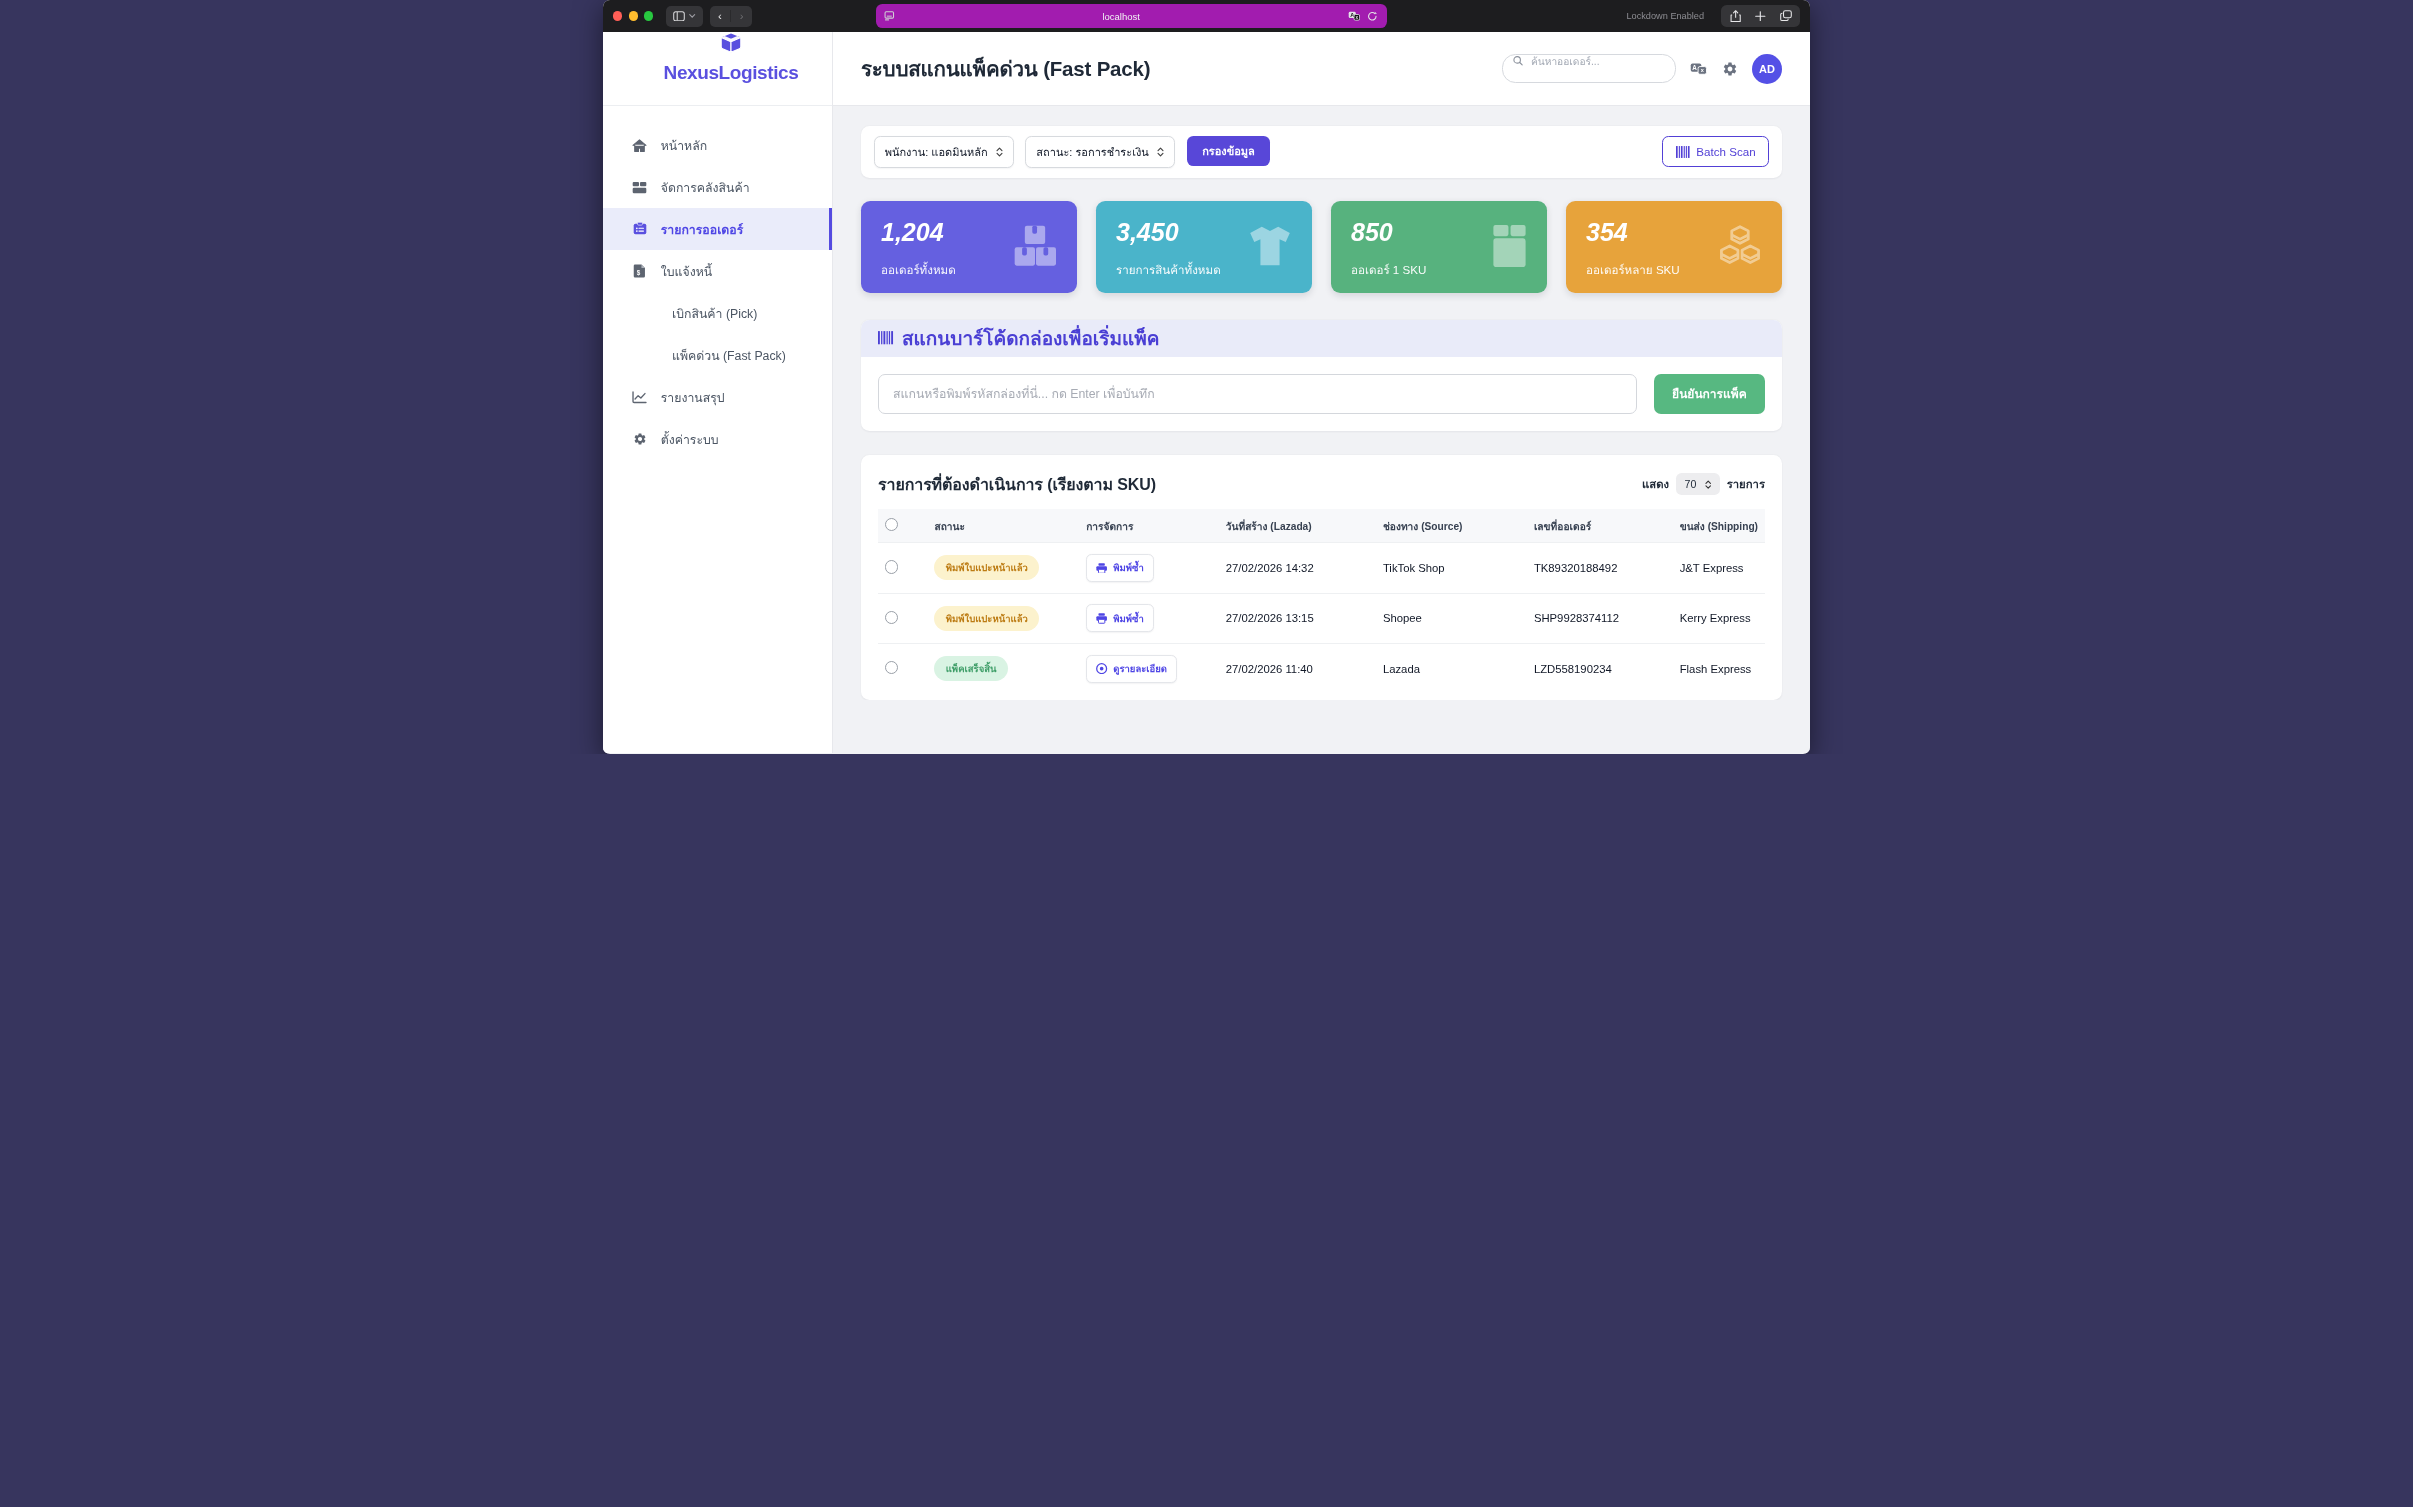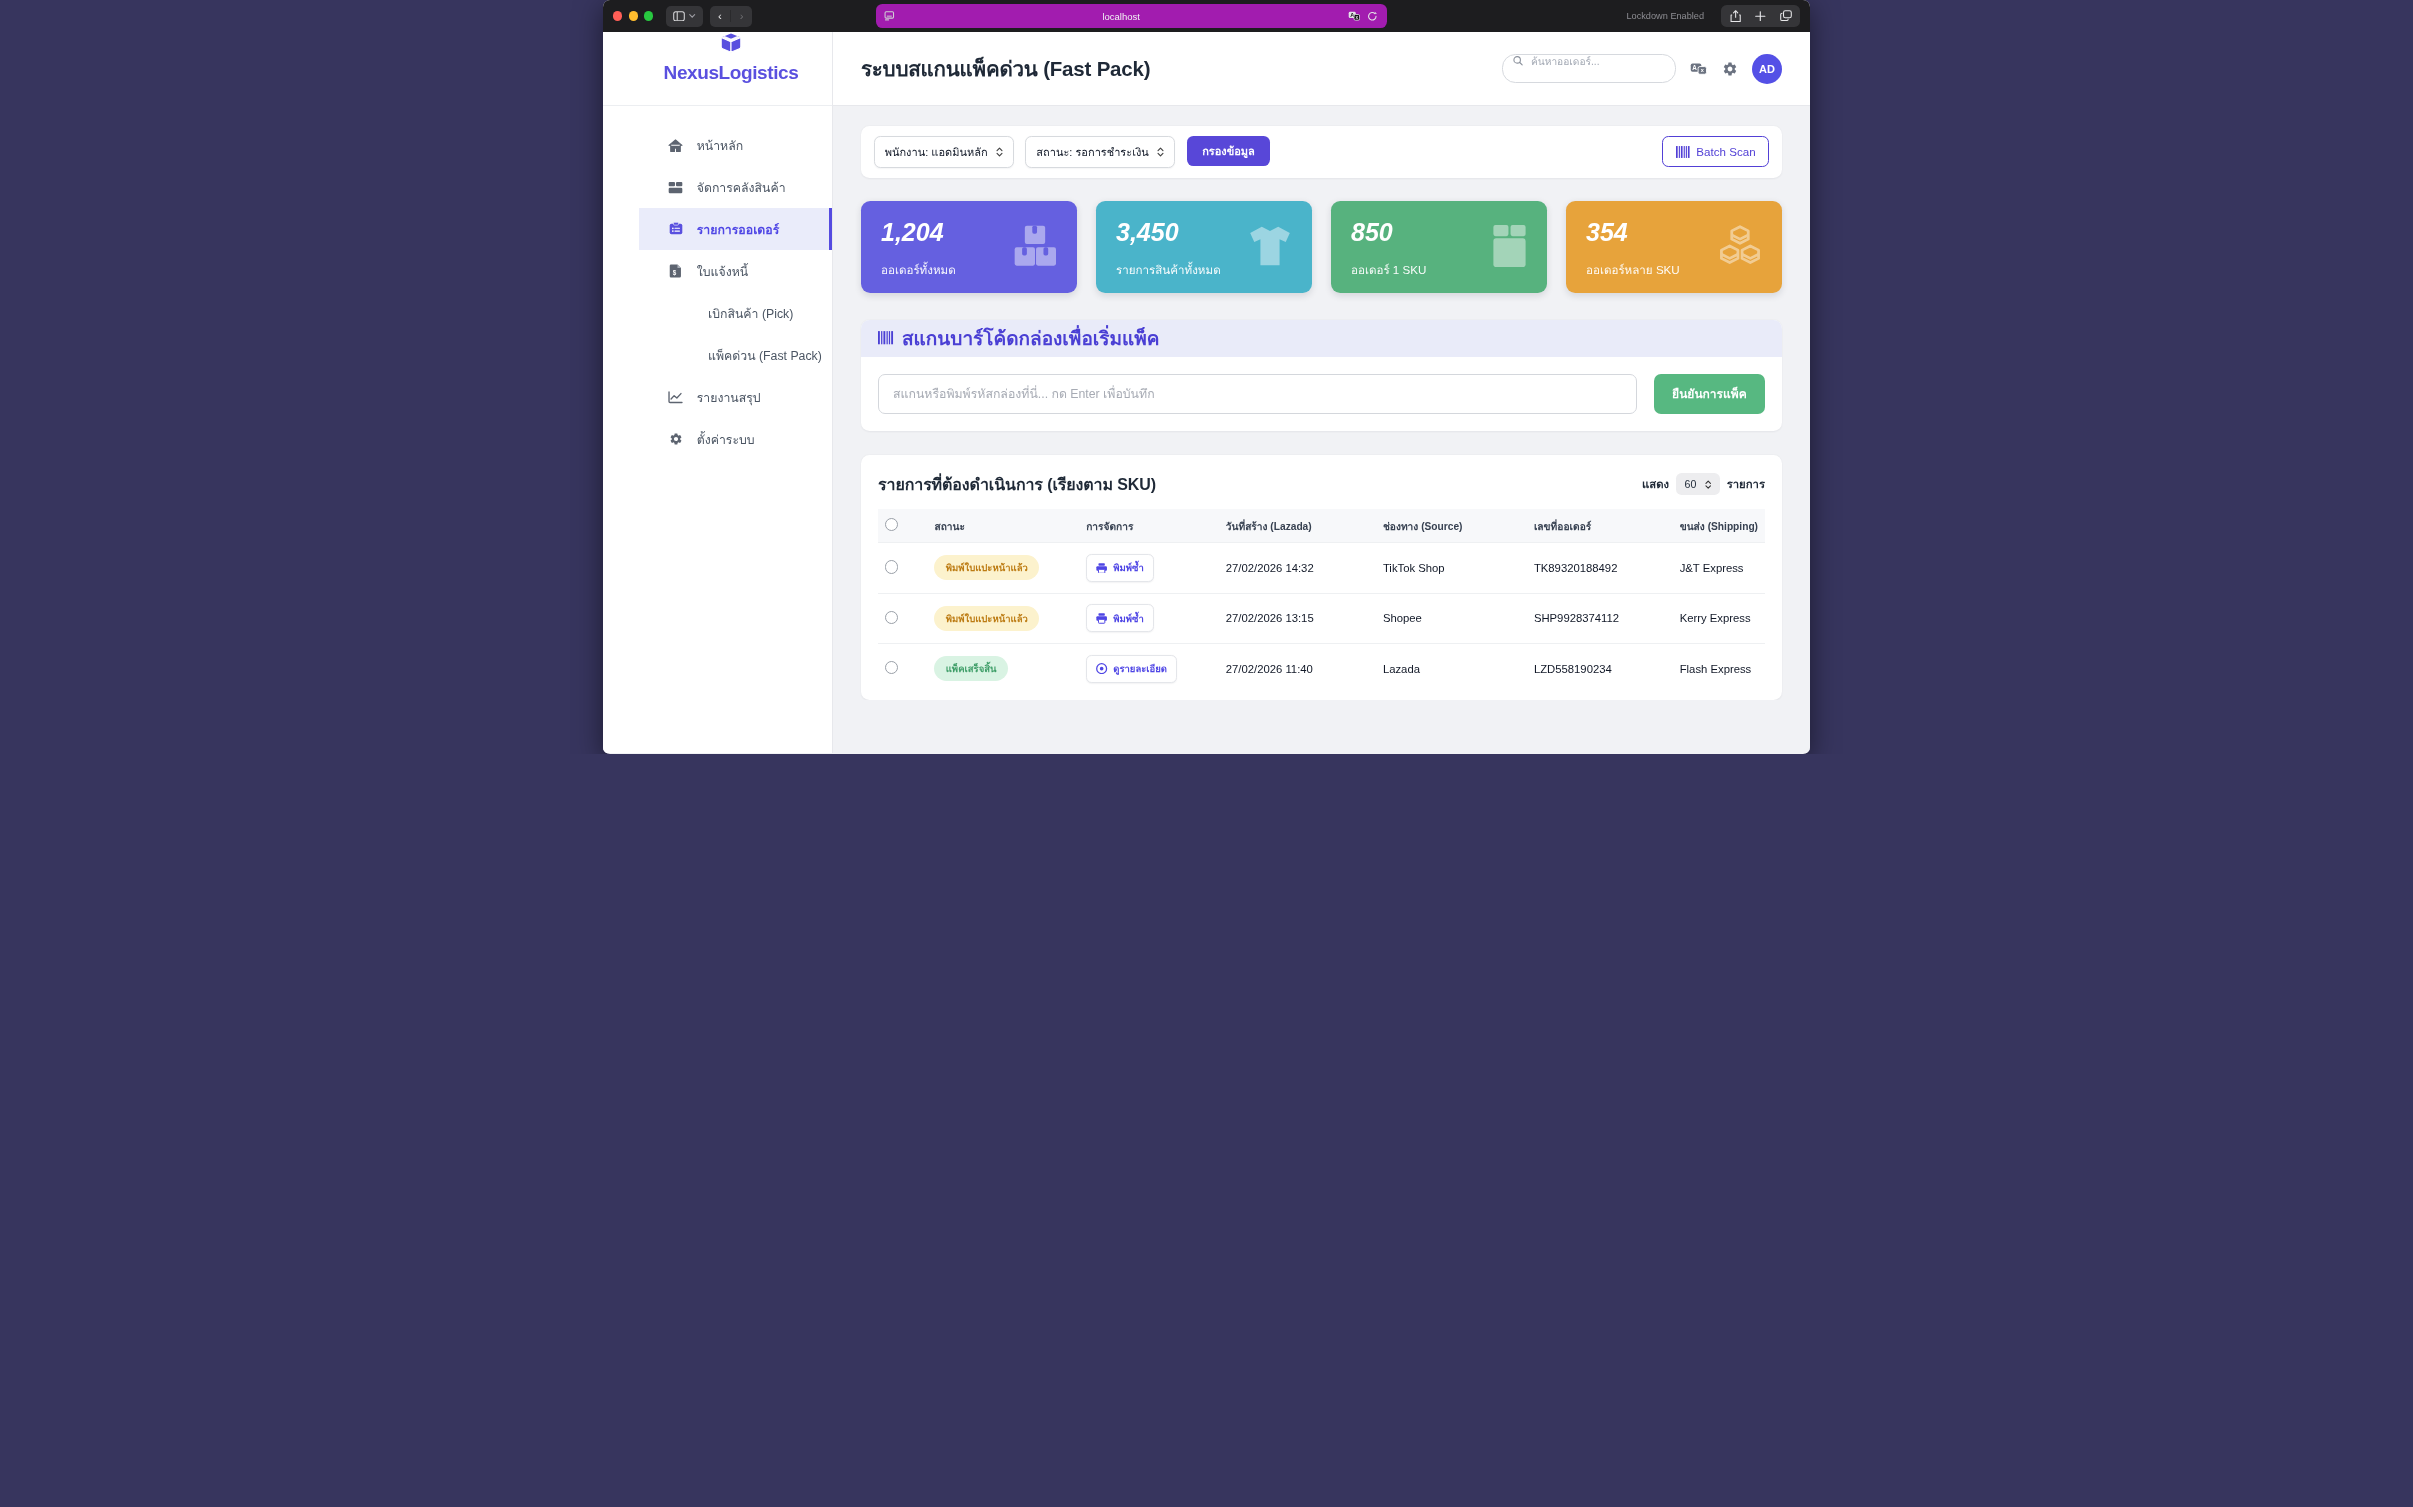--- a/index.html
+++ b/index.html
@@ -17,21 +17,21 @@
   .urlbar .host{flex:1;text-align:center;font-size:9.5px;color:#f3f3f5;}
   .url-right{display:flex;gap:7px;align-items:center;}
   .lockdown{color:#8e8e93;font-size:9.2px;margin-left:auto;margin-right:10px;white-space:nowrap;}
   .tb-group{background:#353538;border-radius:5.6px;height:22.6px;display:flex;align-items:center;padding:0 8.5px;gap:14px;}
   svg.ticon{display:block}
   
   .app{display:flex;height:721px;background:#f1f2f5;}
   .sidebar{width:229px;background:#fff;border-right:0.7px solid #e7e8ec;flex-shrink:0;display:flex;flex-direction:column;}
   .brand{height:73px;display:flex;align-items:center;gap:9.2px;padding-left:27px;border-bottom:0.7px solid #eceef1;flex-direction:column;}
   .brand-name{font-size:19px;font-weight:bold;color:#5a50df;letter-spacing:-0.4px;}
-  .nav{padding-top:18.3px;margin-left:36px;}
+  .nav{padding-top:18.3px;}
   .nav-item{height:42px;display:flex;align-items:center;gap:12.7px;padding-left:28px;color:#4b5563;font-size:12.3px;cursor:pointer;position:relative;}
   .nav-item .nav-icon{width:17px;display:flex;justify-content:center;}
   .nav-item.active{background:#eaecfa;color:#4f46e5;font-weight:bold;}
   .nav-item.active::after{content:"";position:absolute;right:0;top:0;bottom:0;width:3.5px;background:#554be0;}
   .nav-item.sub{padding-left:69px;}
   
   .main{flex:1;display:flex;flex-direction:column;overflow:hidden;}
   .pagehead{height:73px;background:#fff;border-bottom:0.7px solid #e7e8ec;display:flex;align-items:center;padding:0 28px;flex-shrink:0;}
   .page-title{font-size:20.5px;font-weight:bold;color:#1f2937;letter-spacing:-0.2px;}
   .head-right{margin-left:auto;display:flex;align-items:center;gap:14px;}
@@ -335,21 +335,21 @@
             <button class="btn-confirm">ยืนยันการแพ็ค</button>
           </div>
         </div>
 
         <div class="table-card">
           <div class="table-top">
             <span class="table-title">รายการที่ต้องดำเนินการ (เรียงตาม SKU)</span>
             <div class="show-ctrl">
               <span>แสดง</span>
               <span class="show-select">
-                <span>60</span>
+                <span>70</span>
                 <svg width="6.4" height="9.2" viewBox="0 0 10 14">
                     <path d="M1.5 5l3.5-3.5L8.5 5" fill="none" stroke="#333" stroke-width="1.7" stroke-linecap="round" stroke-linejoin="round"></path>
                     <path d="M1.5 9l3.5 3.5L8.5 9" fill="none" stroke="#333" stroke-width="1.7" stroke-linecap="round" stroke-linejoin="round"></path>
                   </svg>
               </span>
               <span>รายการ</span>
             </div>
           </div>
           <table>
             <thead>

